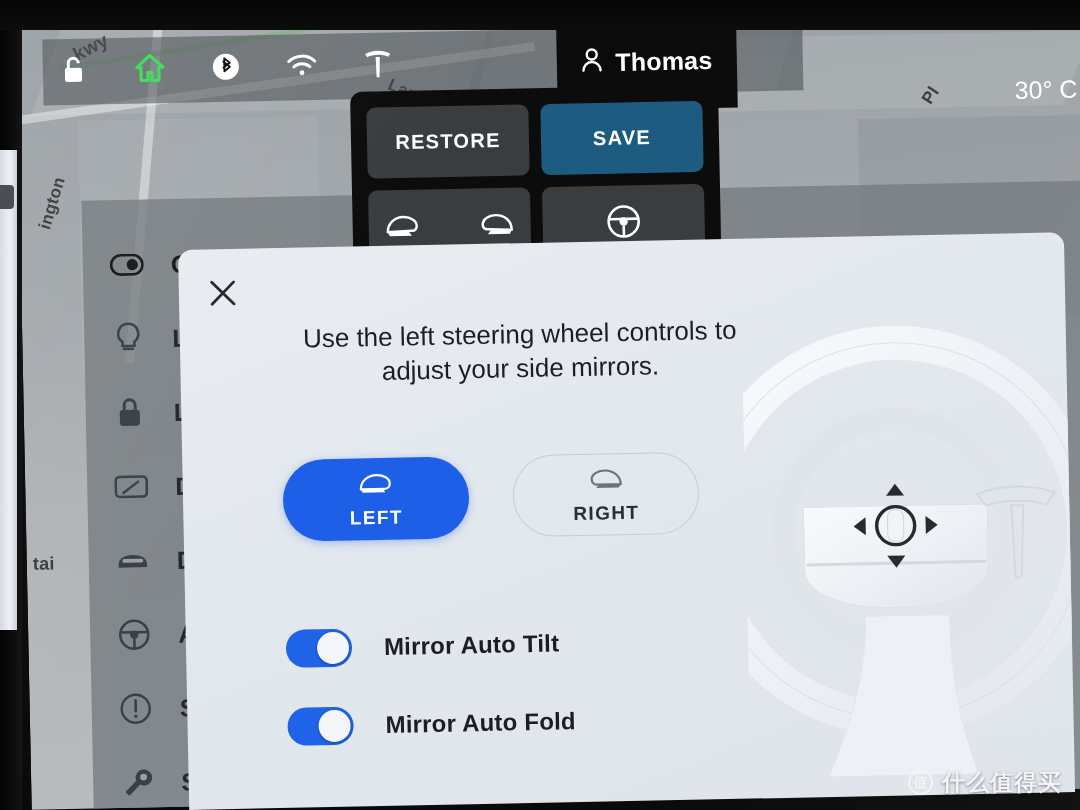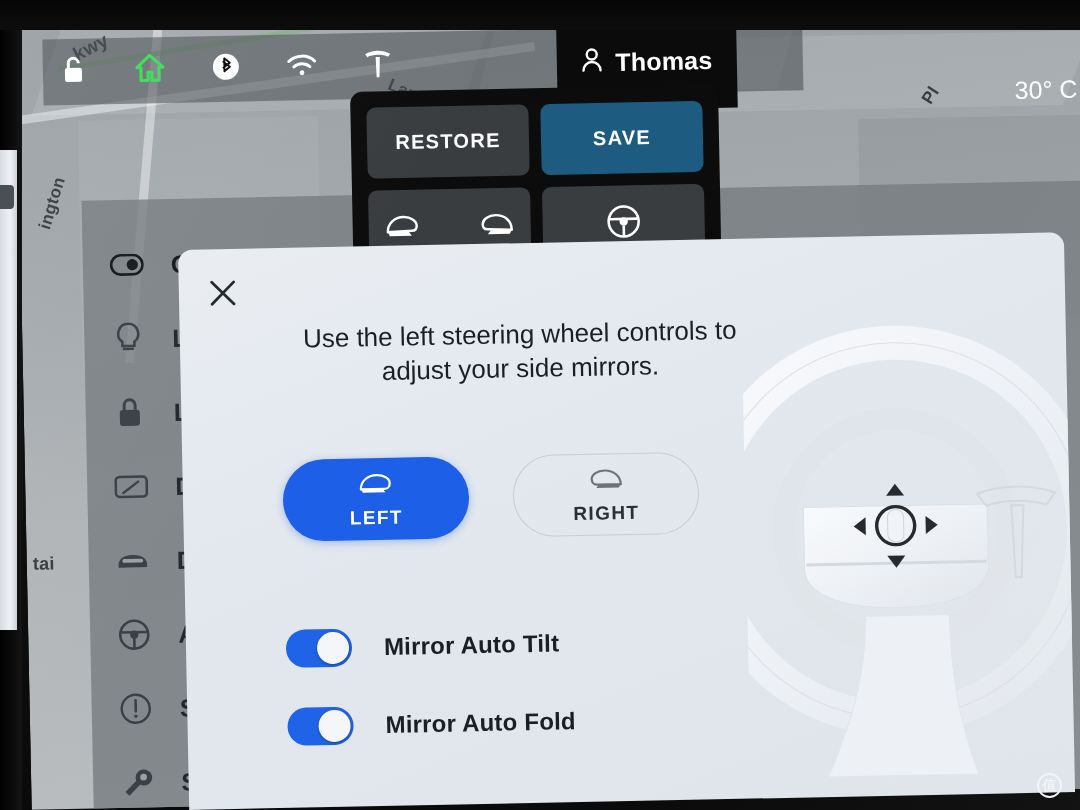--- a/index.html
+++ b/index.html
@@ -391,15 +391,16 @@
   </div>
 
   <div class="bezel-top"></div>
   <div class="bezel-left"></div>
   <div class="bezel-left-rail"></div>
   <div class="bezel-left-nub"></div>
   <div class="glare"></div>
 
   <div class="watermark">
     <span class="wm-badge">值</span>
+    <span class="wm-text">什么值得买</span>
   </div>
 
 </div>
 
 </body></html>

